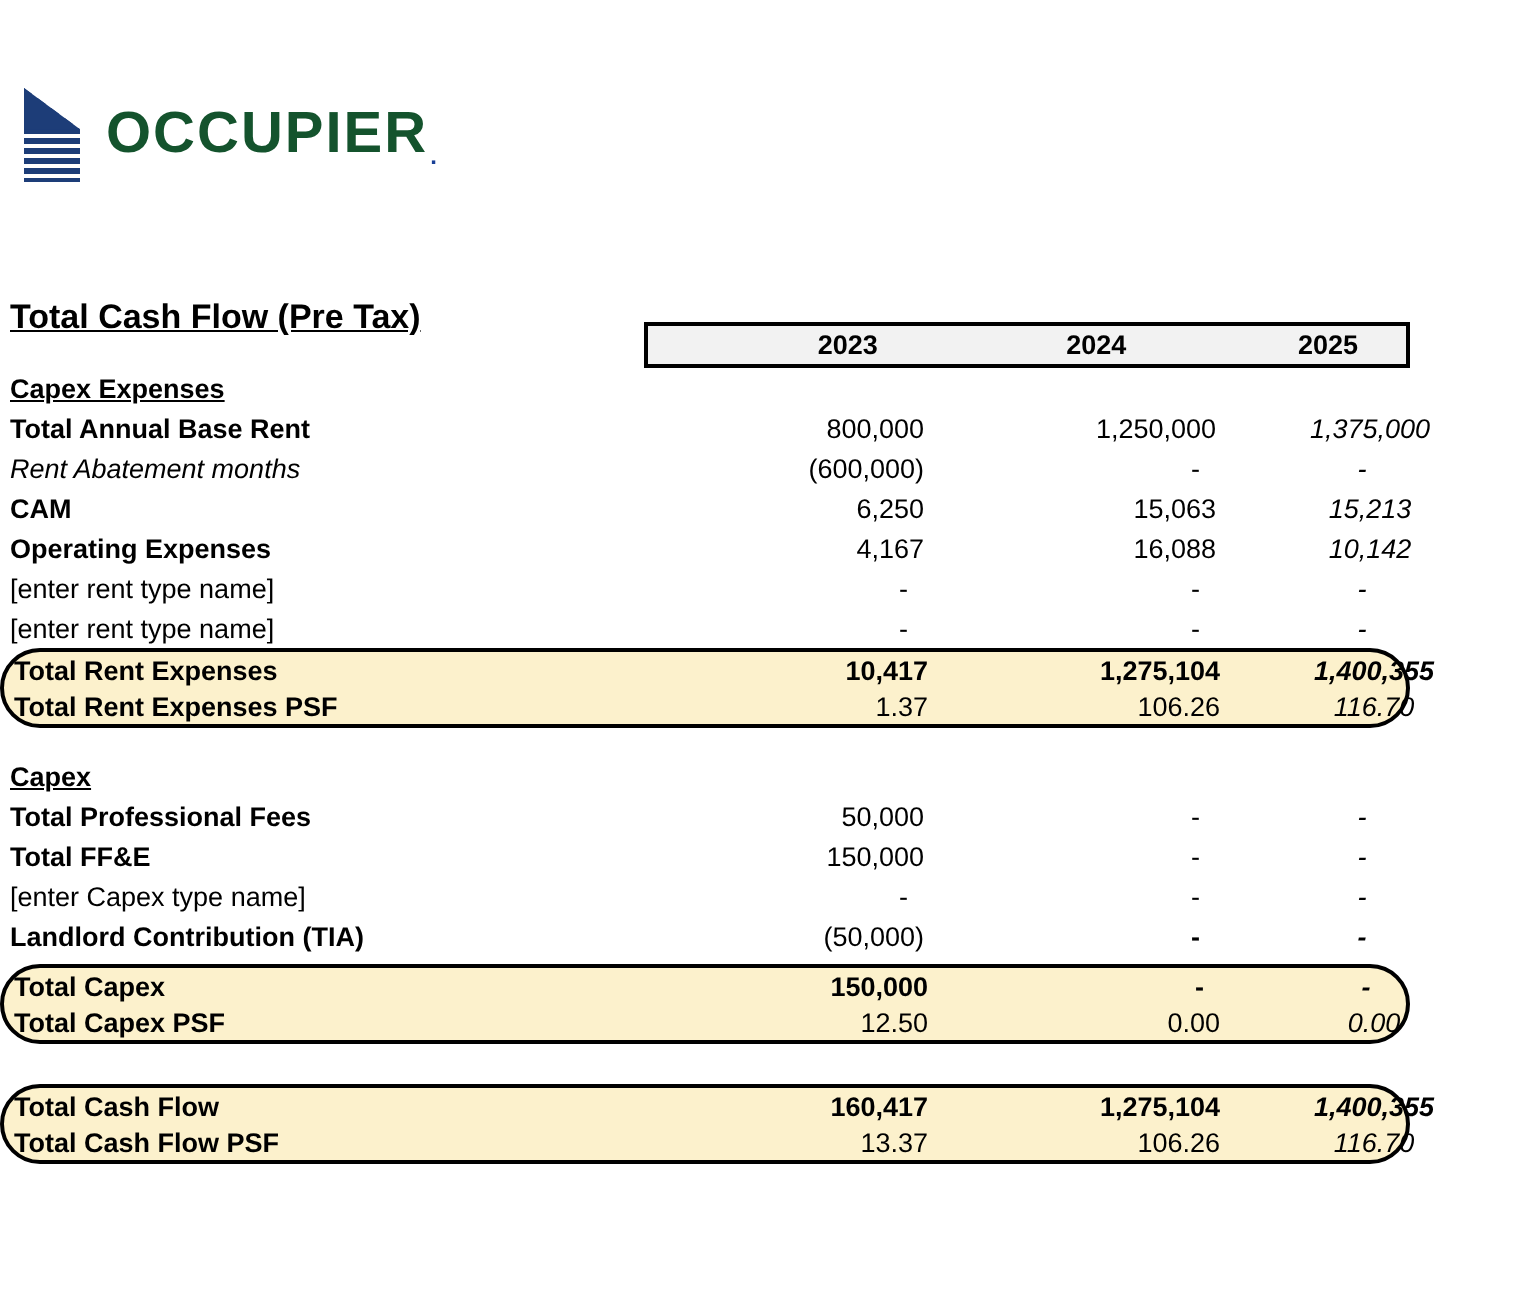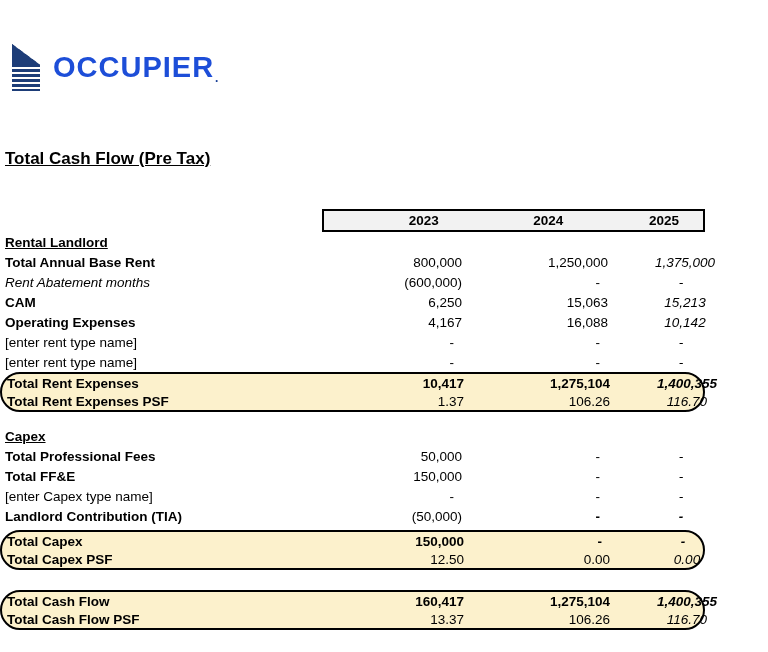--- a/index.html
+++ b/index.html
@@ -22,33 +22,33 @@
     background:repeating-linear-gradient(to bottom,#1d3d78 0 3px,#ffffff 3px 5px);
   }
   .logo-icon .roof {
     position:absolute; inset:0;
     clip-path:polygon(0 0, 100% 44%, 0 44%);
     background:#1d3d78;
   }
   .logo-text {
     margin-left:13px;
     font-size:29px; font-weight:600; letter-spacing:1px;
-    color:#1d4ed8;
+    color:#14532d;
   }
   .logo-dot { font-size:12px; font-weight:700; color:#183f96; align-self:flex-end; margin:0 0 6px 1px; }
 
   
   .page-title {
     position:absolute; top:149px; left:5px;
     font-size:17px; font-weight:700;
     text-decoration:underline;
   }
 
   
-  .table { position:absolute; top:161px; left:0; width:705px; font-size:13.5px;margin-top:48px; }
+  .table { position:absolute; top:161px; left:0; width:705px; font-size:13.5px; }
 
   .hdr-row { display:flex; height:23px; }
   .hdr-spacer { width:322px; flex:0 0 auto; }
   .hdr-box {
     flex:1 1 auto; display:flex; align-items:center;
     background:#f2f2f2; border:2px solid #000; overflow:hidden;
   }
   .hdr-box .yc { font-weight:700; text-align:right; }
   .yc1 { width:142px; padding-right:6px; }
   .yc2 { width:146px; padding-right:6px; }
@@ -99,21 +99,21 @@
     <div class="hdr-row">
       <div class="hdr-spacer"></div>
       <div class="hdr-box">
         <div class="yc yc1 cell">2023</div>
         <div class="yc yc2 cell">2024</div>
         <div class="yc yc3 cell">2025</div>
       </div>
     </div>
 
     <div class="row">
-      <div class="cell lbl bold underline">Rental Landlord</div>
+      <div class="cell lbl bold underline">Capex Expenses</div>
     </div>
 
     <div class="row">
       <div class="cell lbl bold">Total Annual Base Rent</div>
       <div class="cell c1">800,000</div>
       <div class="cell c2">1,250,000</div>
       <div class="cell c3">1,375,000</div>
     </div>
 
     <div class="row">

